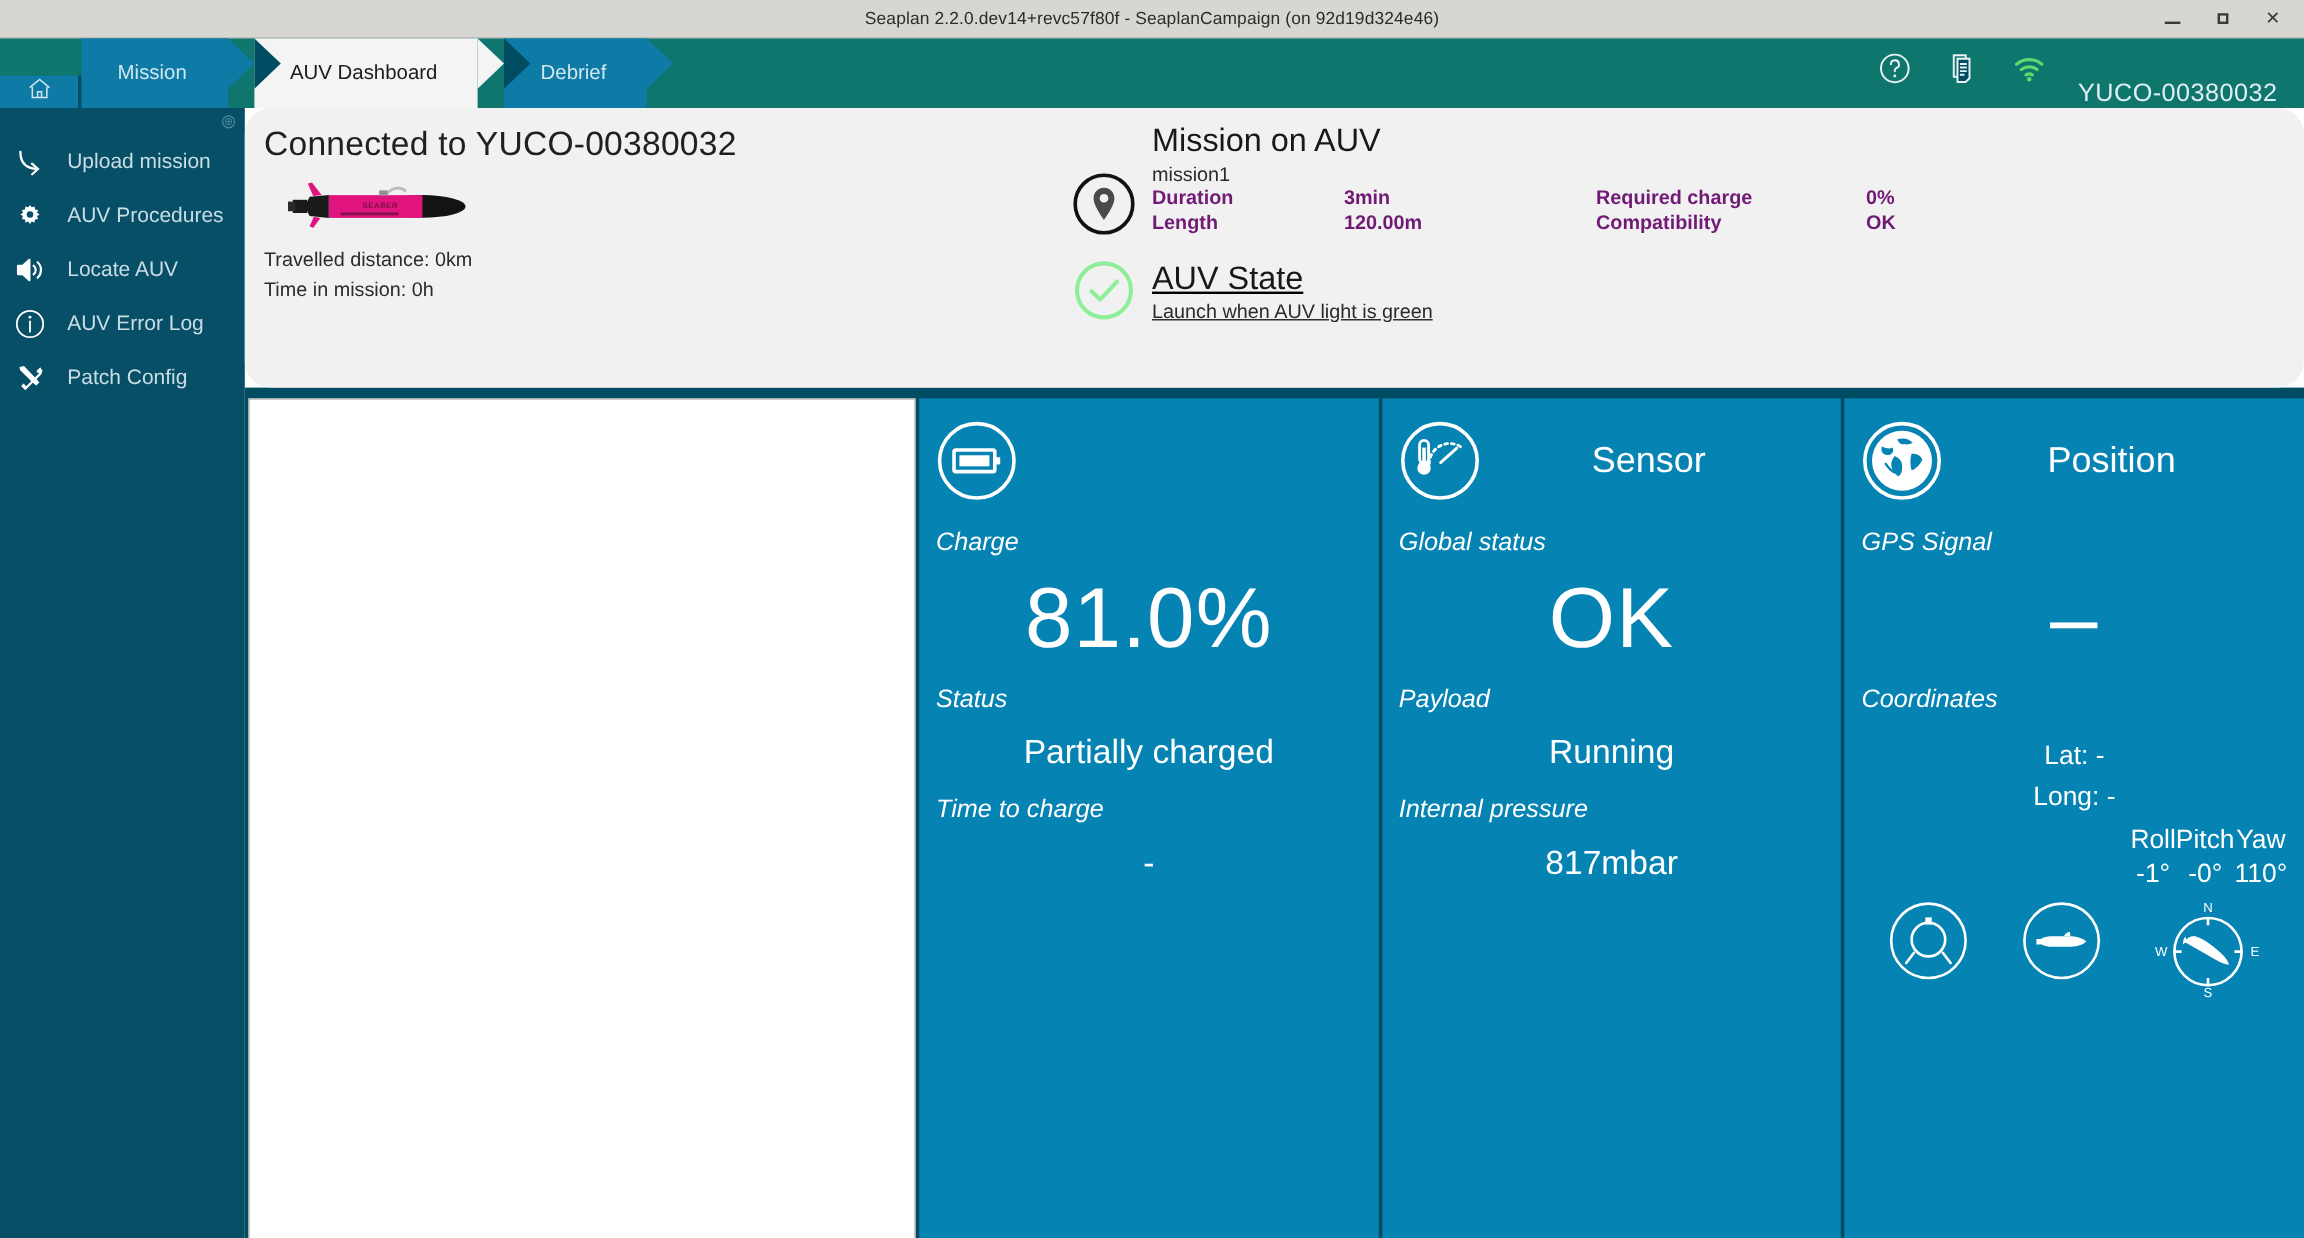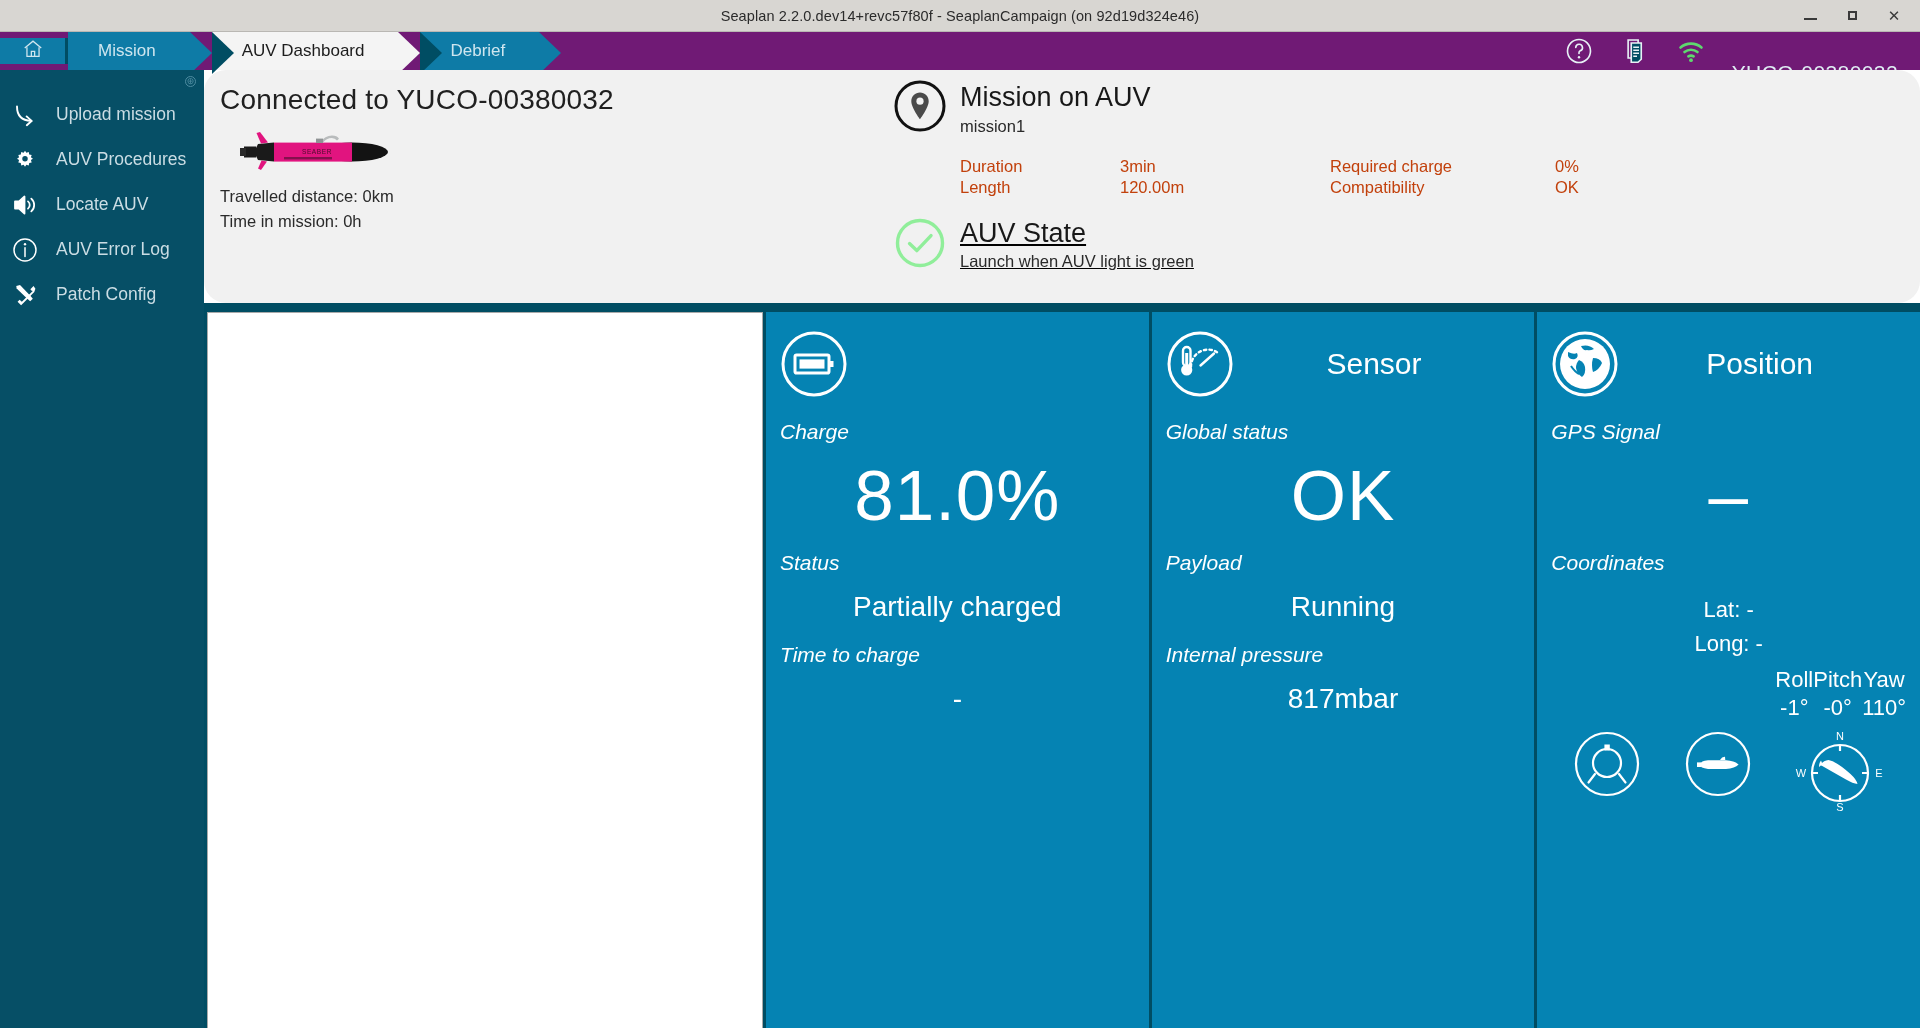--- a/index.html
+++ b/index.html
@@ -29,23 +29,23 @@
   .win-btn {
     width: 16px; height: 16px; display: flex;
     align-items: center; justify-content: center;
     color: #3a3a3a; font-size: 15px; line-height: 1;
   }
   .win-min { border-bottom: 2px solid #3a3a3a; height: 9px; width: 13px; }
   .win-max { width: 9px; height: 9px; border: 2px solid #3a3a3a; }
 
   
   .navbar {
-    height: 38px; width: 100%;
-    background: #701a75;
-    display: flex; align-items: center;
+    height: 58px; width: 100%;
+    background: #0f766e;
+    display: flex; align-items: flex-end;
     position: relative;
   }
   .home-tab {
     width: 68px; background: #0e7ba6;
     display: flex; align-items: center; justify-content: center;
     border-right: 3px solid #004d63;
   }
   .home-tab svg { width: 22px; height: 22px; }
   .crumbs { display: flex; align-items: stretch; height: 100%; }
   .crumb {
@@ -106,27 +106,27 @@
   .infobar {
     height: 233px; background: #f1f1f1;
     display: flex; position: relative; flex-shrink: 0; border-radius: 22px;
   }
   .info-left { width: 690px; padding: 14px 0 0 16px; }
   .connected-title { font-size: 28px; color: #202020; font-weight: normal; letter-spacing:.2px; }
   .auv-img { margin: 14px 0 8px 14px; }
   .info-line { font-size: 16.5px; color: #2a2a2a; line-height: 25px; }
 
   .info-right { flex: 1; padding-top: 10px; }
-  .mi-row { display: flex; align-items: flex-start; }
+  .mi-row { display: flex; align-items: flex-end; }
   .mi-icon { width: 52px; height: 52px; flex-shrink: 0; margin-right: 14px; }
   .mi-title { font-size: 27px; color: #181818; line-height: 34px; }
   .mi-sub { font-size: 16.5px; color: #2a2a2a; margin-top: 3px; }
-  .mi-table { margin-top: 21px; display: grid;
+  .mi-table { margin-top: 0; display: grid;
     grid-template-columns: 160px 210px 225px auto;
-    row-gap: 2px; font-size: 16.5px; color: #c2410c; }
+    row-gap: 2px; font-size: 16.5px; color: #701a75; font-weight: bold; }
   .state-row { display: flex; align-items: flex-start; margin-top: 20px; text-decoration: underline; }
   .state-icon { width: 52px; height: 52px; flex-shrink: 0; margin-right: 14px; }
   .state-title { font-size: 27px; color: #181818; line-height: 32px; }
   .state-sub { font-size: 16.5px; color: #2a2a2a; margin-top: 3px; }
 
   
   .dash { flex: 1; display: flex; background: #004d63; min-height: 0; }
   .map-panel {
     width: 556px; background: #ffffff; margin: 9px 0 0 3px;
     border: 1px solid #a9a9a9; border-bottom: none;

